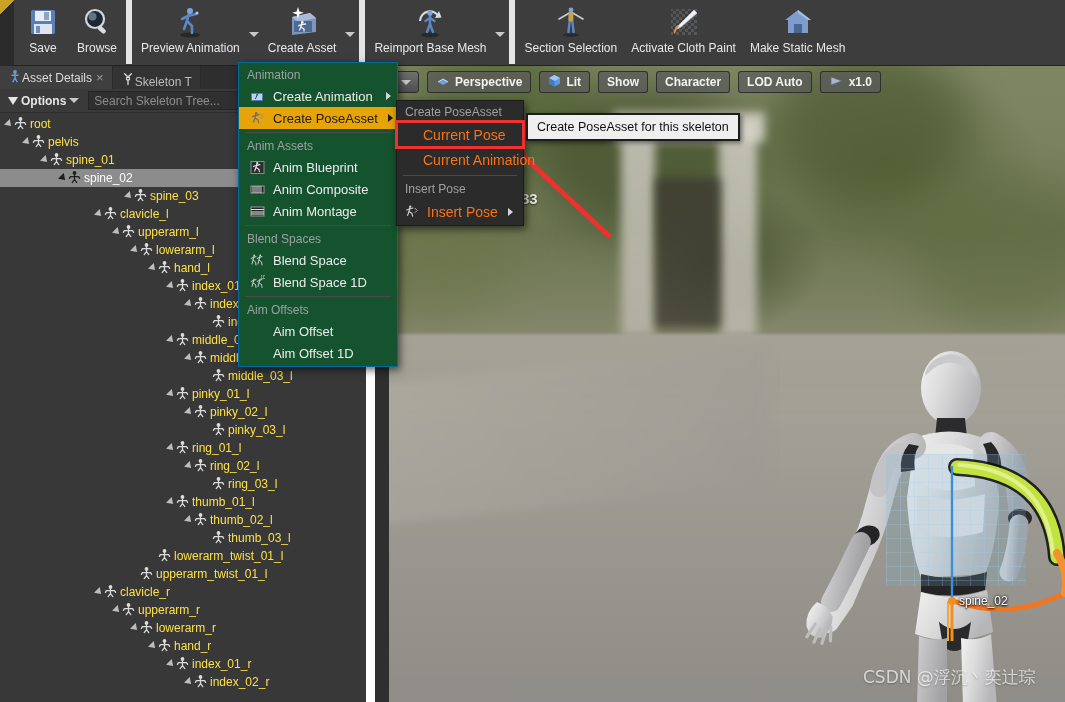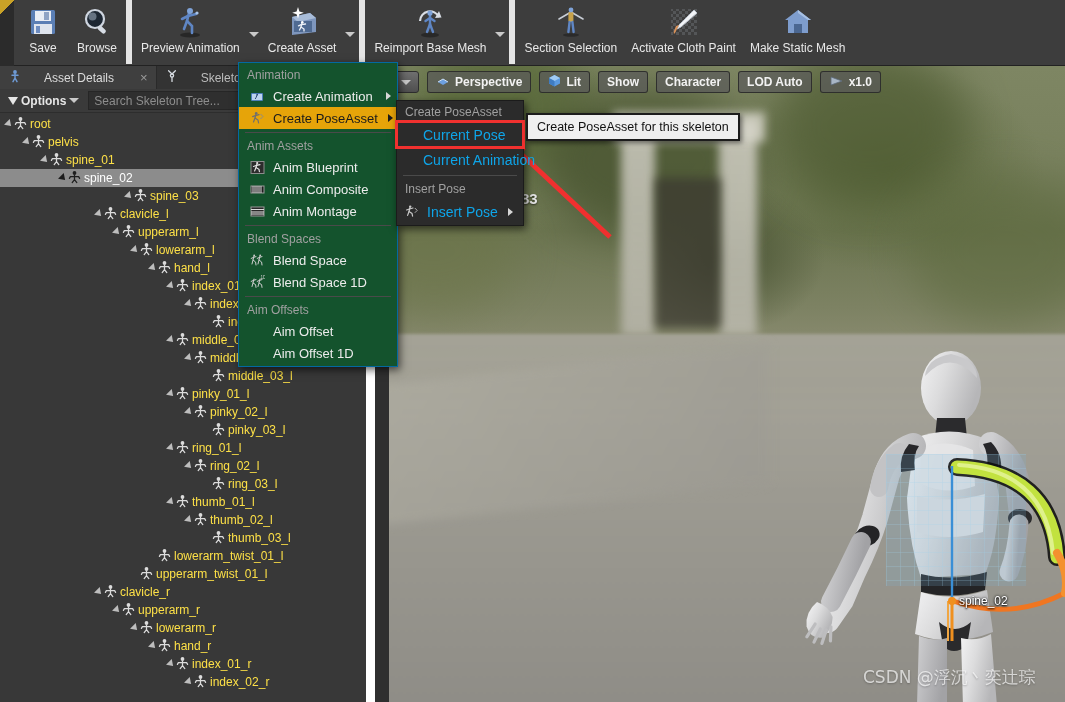--- a/index.html
+++ b/index.html
@@ -70,27 +70,27 @@
     background: #383838;
   }
   .tabstrip {
     position: relative;
     height: 23px;
     background: #2e2e2e;
     display: flex; align-items: stretch;
   }
   .tab {
     display: flex; align-items: center;
-    padding: 0 8px; gap: 22px;
+    padding: 0 8px; gap: 0;
     font-size: 12px; color: #dcdcdc;
     background: #3f3f3f;
     border-right: 1px solid #2a2a2a;
     cursor: default;
   }
-  .tab.inactive { background: #333; color: #bdbdbd; }
+  .tab.inactive { background: #333; color: #bdbdbd; align-items: flex-end; }
   .tab-close {
     color: #9a9a9a; font-size: 13px; margin-left: 4px;
   }
   .optbar {
     height: 24px; background: #3a3a3a;
     display: flex; align-items: center;
     padding: 0 3px; gap: 4px;
     border-bottom: 1px solid #2d2d2d;
   }
   .opt-btn {
@@ -277,21 +277,21 @@
     position: absolute;
     background: #2b2b2b;
     border: 1px solid #1b1b1b;
     box-shadow: 2px 3px 8px rgba(0,0,0,0.6);
     z-index: 61;
     padding: 1px 0;
   }
   .sub-item {
     height: 25px; display: flex; align-items: center;
     padding: 0 10px 0 26px;
-    color: #0ea5e9; font-size: 14px; white-space: nowrap;
+    color: #f97316; font-size: 14px; white-space: nowrap;
     cursor: default;
   }
   .red-ring {
     outline: 3px solid #f0312f;
     outline-offset: -1px;
   }
 
   
   .tooltip {
     position: absolute;

